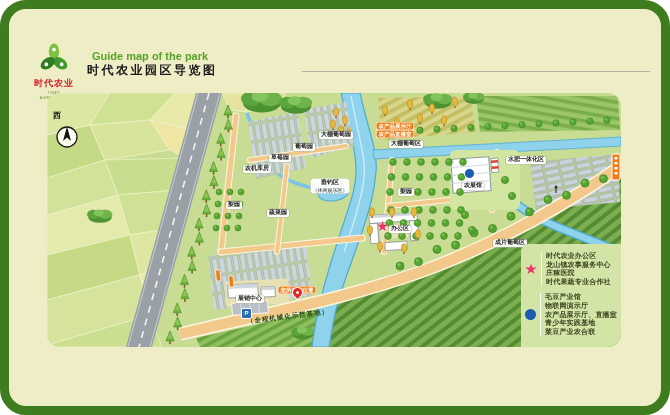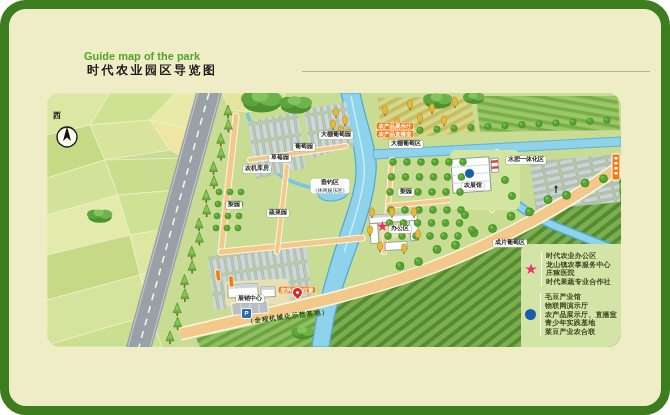--- a/index.html
+++ b/index.html
@@ -5,21 +5,21 @@
   html,body{margin:0;padding:0;background:#fff;}
   .canvas{position:relative;width:670px;height:415px;background:#fff;overflow:hidden;
           font-family:"Liberation Sans","DejaVu Sans",sans-serif;}
   .bg{position:absolute;inset:0;background:#efedc6;border-radius:26px;}
   .frame{position:absolute;inset:0;border:9px solid #3e7c20;border-radius:26px;pointer-events:none;z-index:50;}
 
   
   .logo{position:absolute;left:34px;top:42px;width:40px;text-align:center;}
   .logo-cn{font-size:9px;font-weight:bold;color:#cf2128;letter-spacing:1px;margin-top:-1px;}
   .logo-en{font-size:4px;color:#6a9a3a;letter-spacing:.3px;transform:scale(.9);}
-  .subtitle{position:absolute;left:84px;top:50px;font-size:11px;font-weight:bold;color:#55a32b;}
+  .subtitle{position:absolute;left:92px;top:50px;font-size:11px;font-weight:bold;color:#55a32b;}
   .title{position:absolute;left:87px;top:62px;font-size:12px;font-weight:bold;color:#191919;letter-spacing:2.5px;}
   .header-line{position:absolute;left:302px;top:71px;width:348px;height:1px;background:#b2b2a2;}
 
   
   .map{position:absolute;left:47px;top:93px;width:574px;height:254px;border-radius:14px;
        overflow:hidden;background:#c8dc94;}
   .map svg{position:absolute;left:0;top:0;}
   #labels{position:absolute;inset:0;}
   .lbl{position:absolute;transform:translate(-50%,-50%);white-space:nowrap;z-index:10;}
   .lbl.white{background:rgba(255,255,255,.93);color:#222;font-size:6px;font-weight:bold;
@@ -53,20 +53,38 @@
   .mk.circle{width:11px;height:11px;border-radius:50%;}
   .legend-items{border-left:1px solid rgba(255,255,255,.9);padding-left:4px;}
   .legend-item{font-size:7px;font-weight:bold;color:#3c4420;line-height:8.6px;letter-spacing:.2px;white-space:nowrap;}
 </style>
 </head>
 <body>
 
 <div class="canvas">
   <div class="bg"></div>
 
+  <div class="logo">
+    <svg width="34" height="32" viewBox="-17 -18 34 34">
+      <g transform="rotate(0)">
+          <ellipse cx="0" cy="-8" rx="5.5" ry="8.5" fill="#7fc241"></ellipse>
+          <circle cx="0" cy="-10" r="2" fill="#fff"></circle>
+        </g>
+      <g transform="rotate(125)">
+          <ellipse cx="0" cy="-8" rx="5.5" ry="8.5" fill="#3f9a2e"></ellipse>
+          <circle cx="0" cy="-10" r="2" fill="#fff"></circle>
+        </g>
+      <g transform="rotate(235)">
+          <ellipse cx="0" cy="-8" rx="5.5" ry="8.5" fill="#2e7d23"></ellipse>
+          <circle cx="0" cy="-10" r="2" fill="#fff"></circle>
+        </g>
+    </svg>
+    <div class="logo-cn">时代农业</div>
+    <div class="logo-en">TIMES AGRICULTURE</div>
+  </div>
   <div class="subtitle">Guide map of the park</div>
   <div class="title">时代农业园区导览图</div>
   <div class="header-line"></div>
 
   <div class="map">
     <svg width="574" height="254" viewBox="47 93 574 254">
       <defs>
         <pattern id="gh" width="7" height="18" patternUnits="userSpaceOnUse" patternTransform="rotate(-9)">
           <rect width="7" height="18" fill="#bfd29b"></rect>
           <rect x="0.8" y="1" width="4.6" height="16" fill="#cdd7df" stroke="#96a2ac" stroke-width="0.5"></rect>

